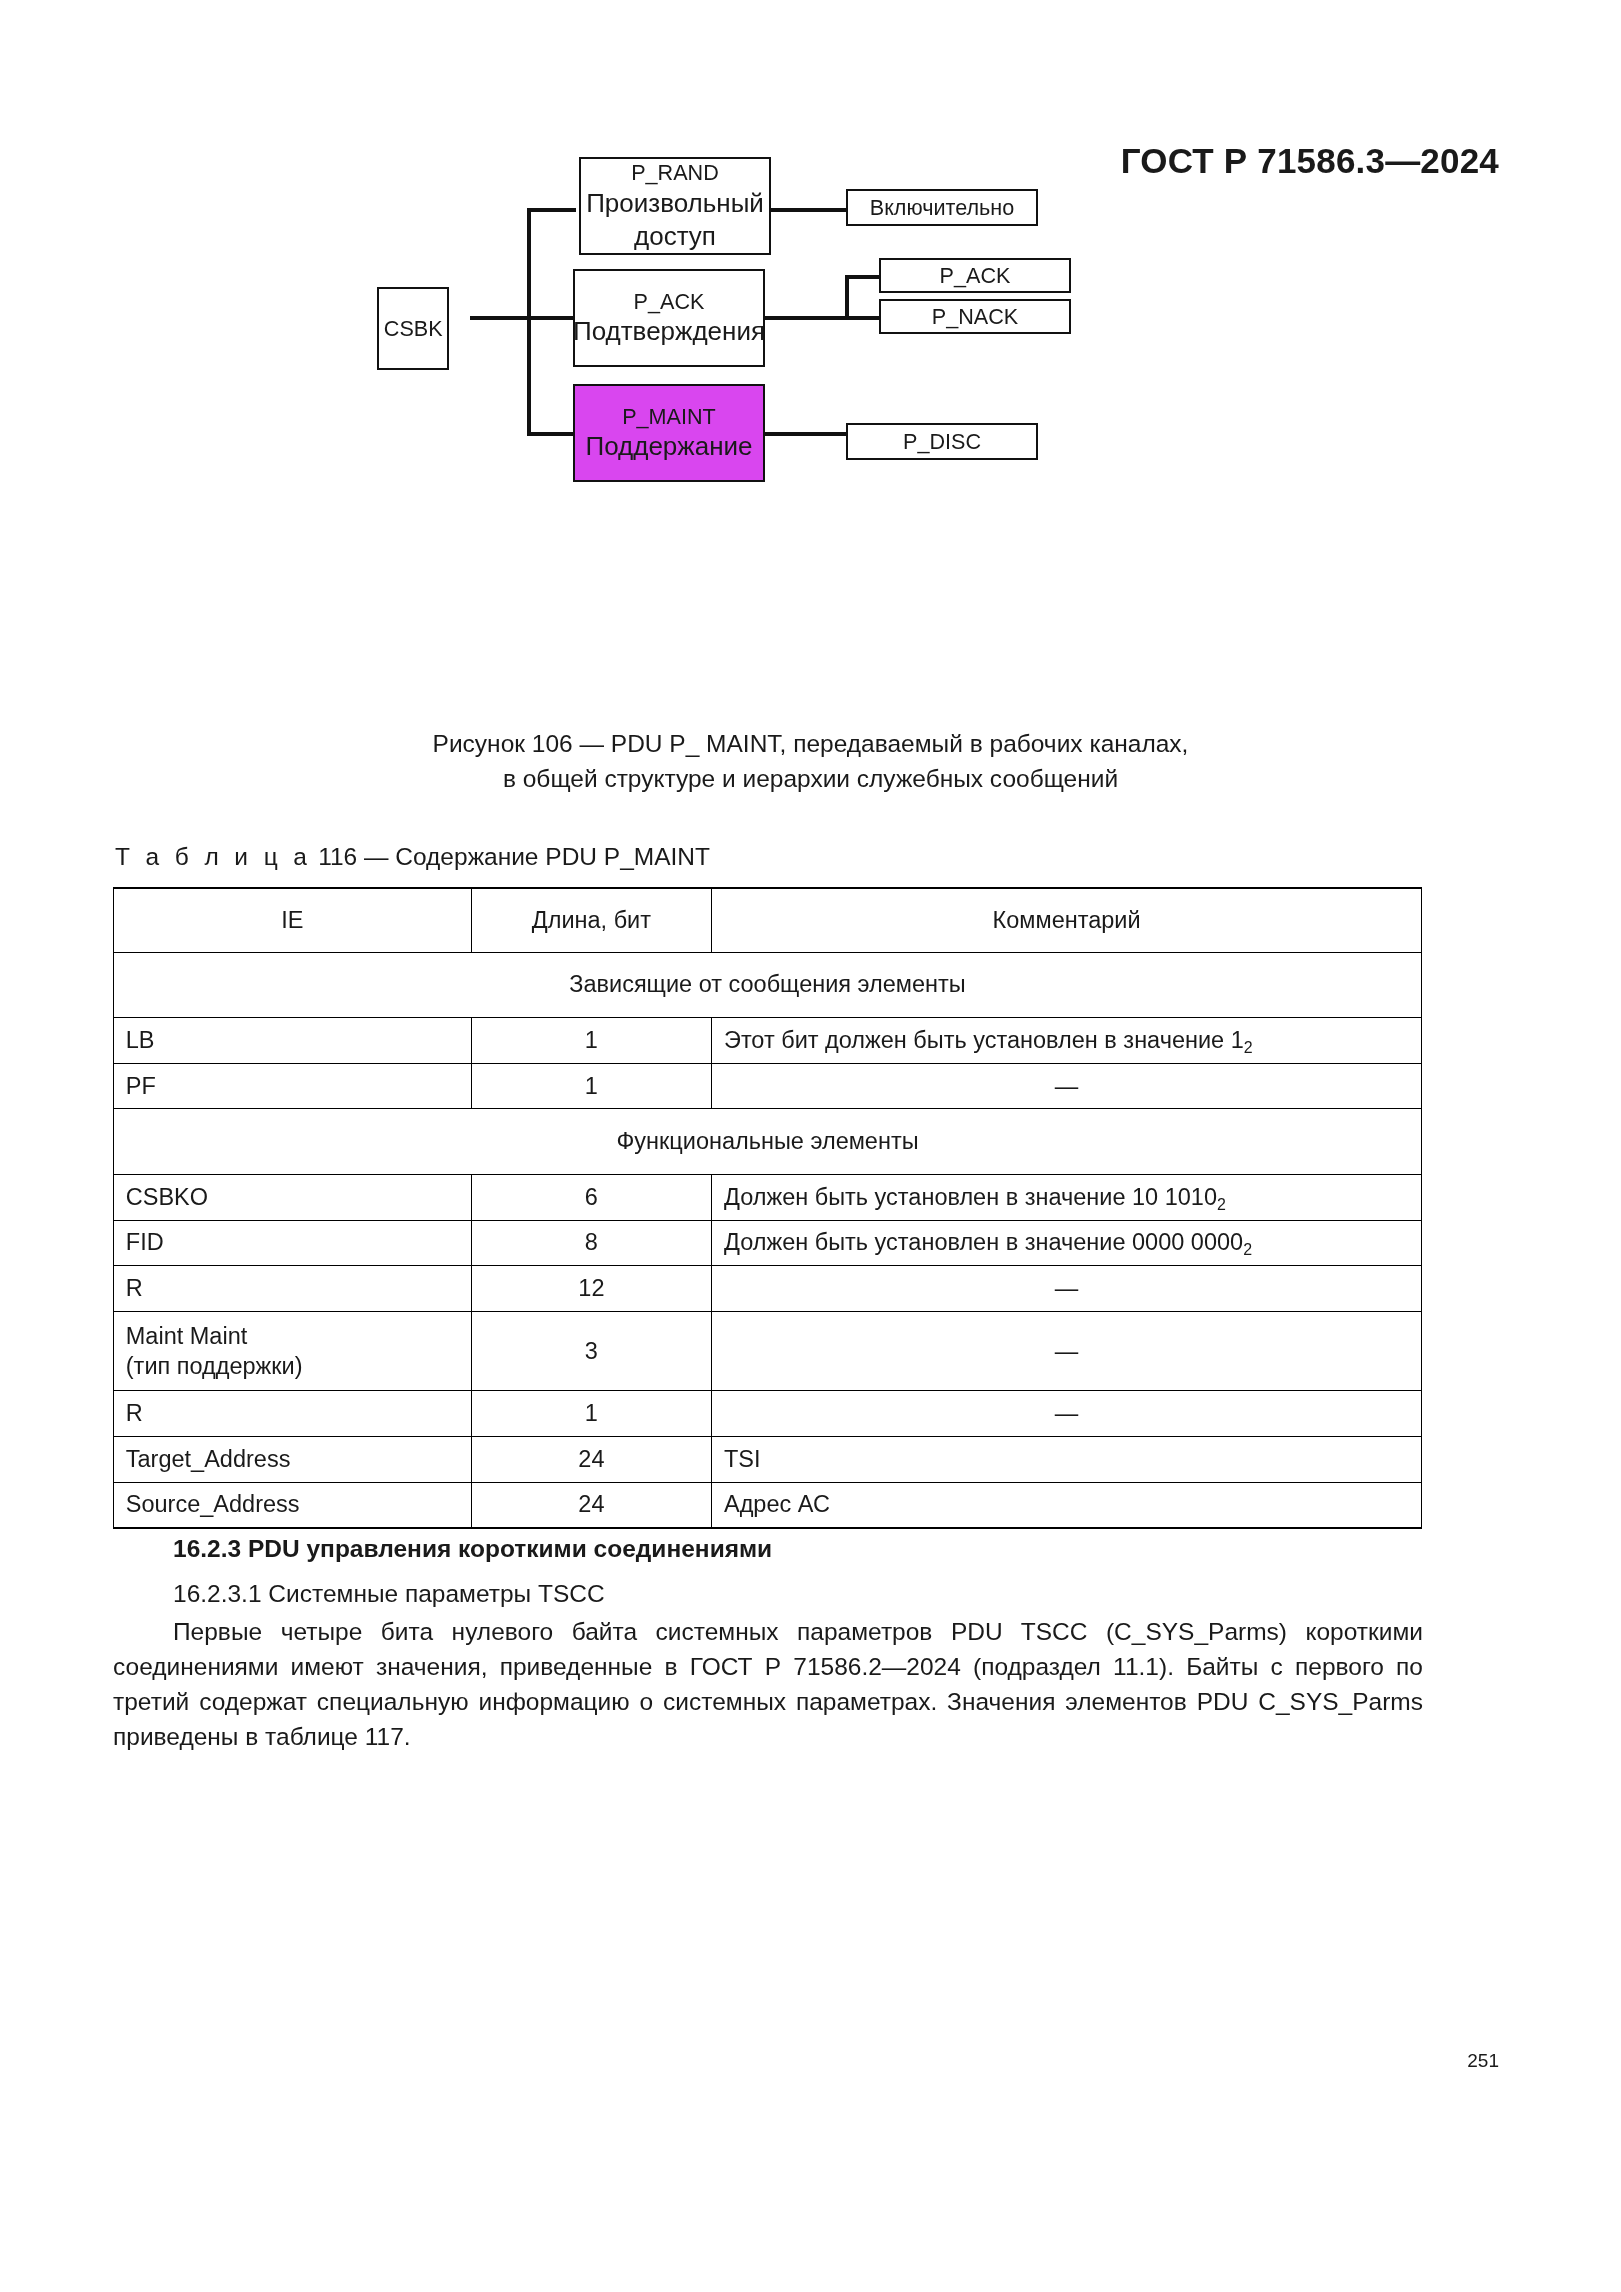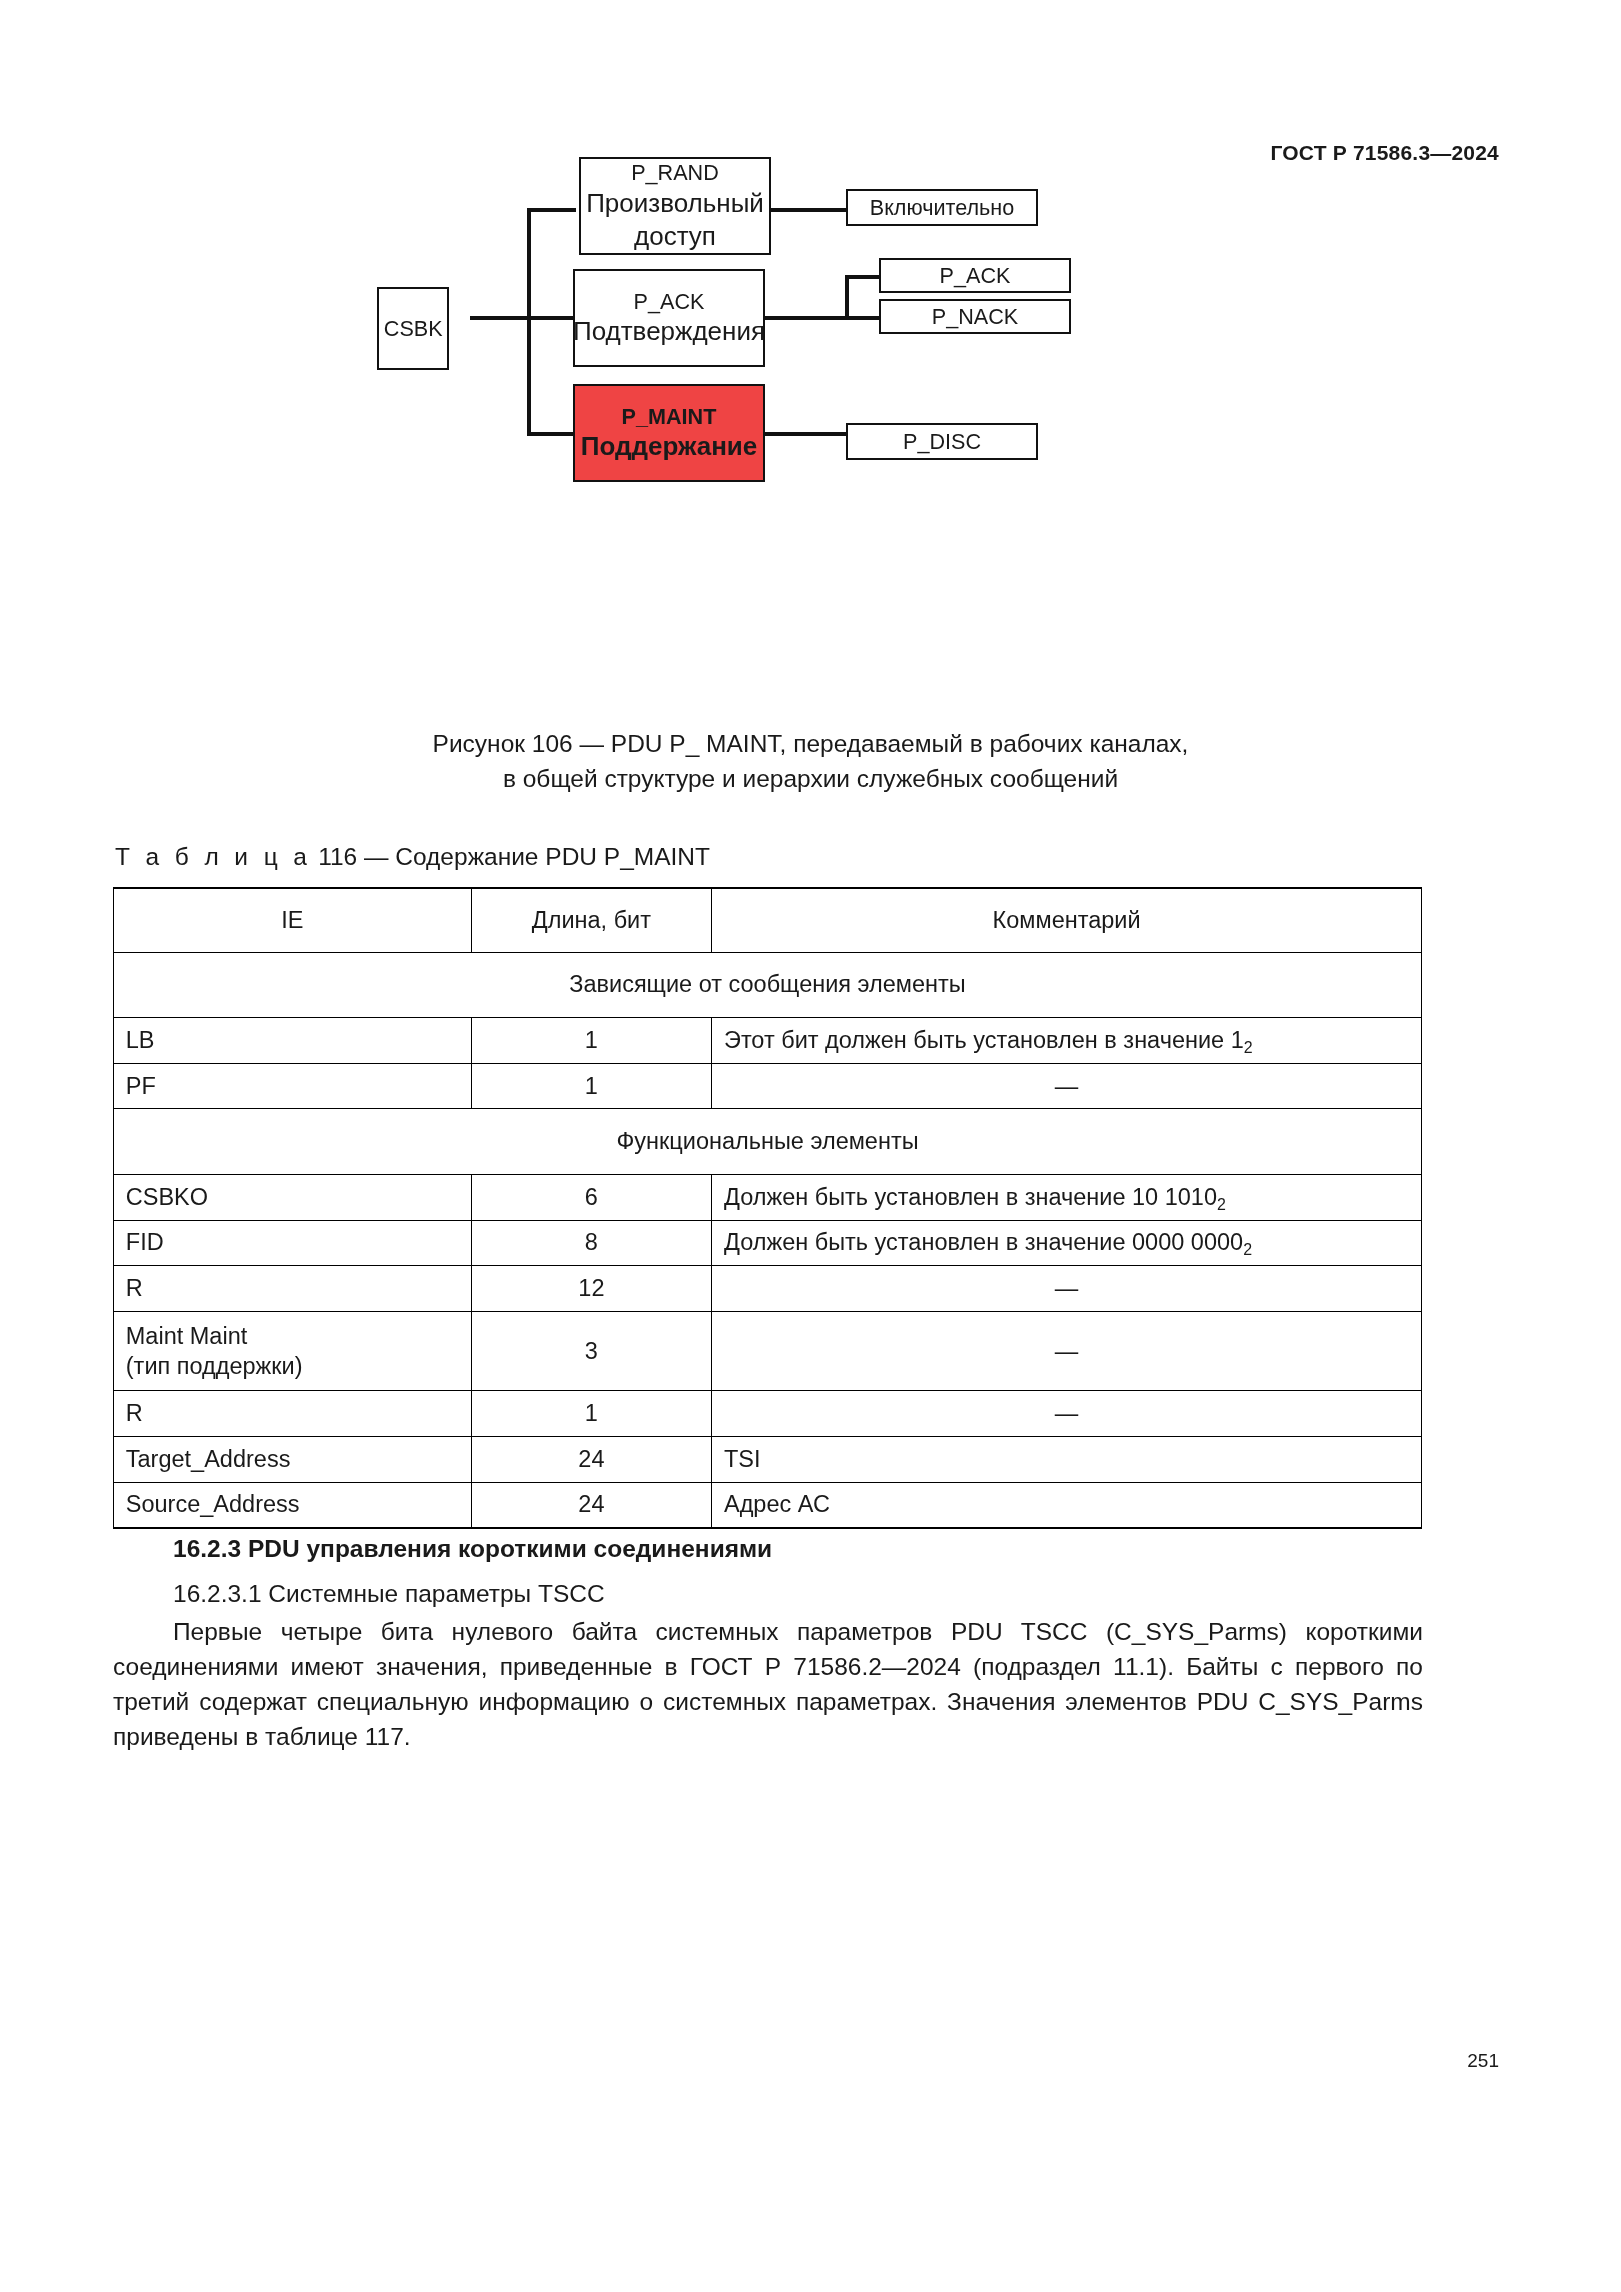--- a/index.html
+++ b/index.html
@@ -15,21 +15,21 @@
     font-family: "Liberation Sans", sans-serif;
     color: #1a1a1a;
     overflow: hidden;
   }
 
   
   .doc-header {
     position: absolute;
     top: 141px;
     right: 122px;
-    font-size: 21px;
+    font-size: 35px;
     font-weight: bold;
     letter-spacing: 0.2px;
     white-space: nowrap;
   }
 
   
   .figure {
     position: absolute;
     left: 0;
     top: 211px;
@@ -52,21 +52,21 @@
     flex-direction: column;
     align-items: center;
     justify-content: center;
     text-align: center;
     font-size: 21.6px;
     line-height: 1.28;
     z-index: 3;
   }
   .dbox .l1 { display: block; }
   .dbox .l2 { display: block; font-size: 26px; }
-  .dbox.orange { background: #ef4444; font-weight: bold; }
+  .dbox.orange { background: #d946ef; }
   .conn {
     position: absolute;
     background: #111111;
     z-index: 1;
   }
 
   
   .fig-caption {
     position: absolute;
     left: 0;

